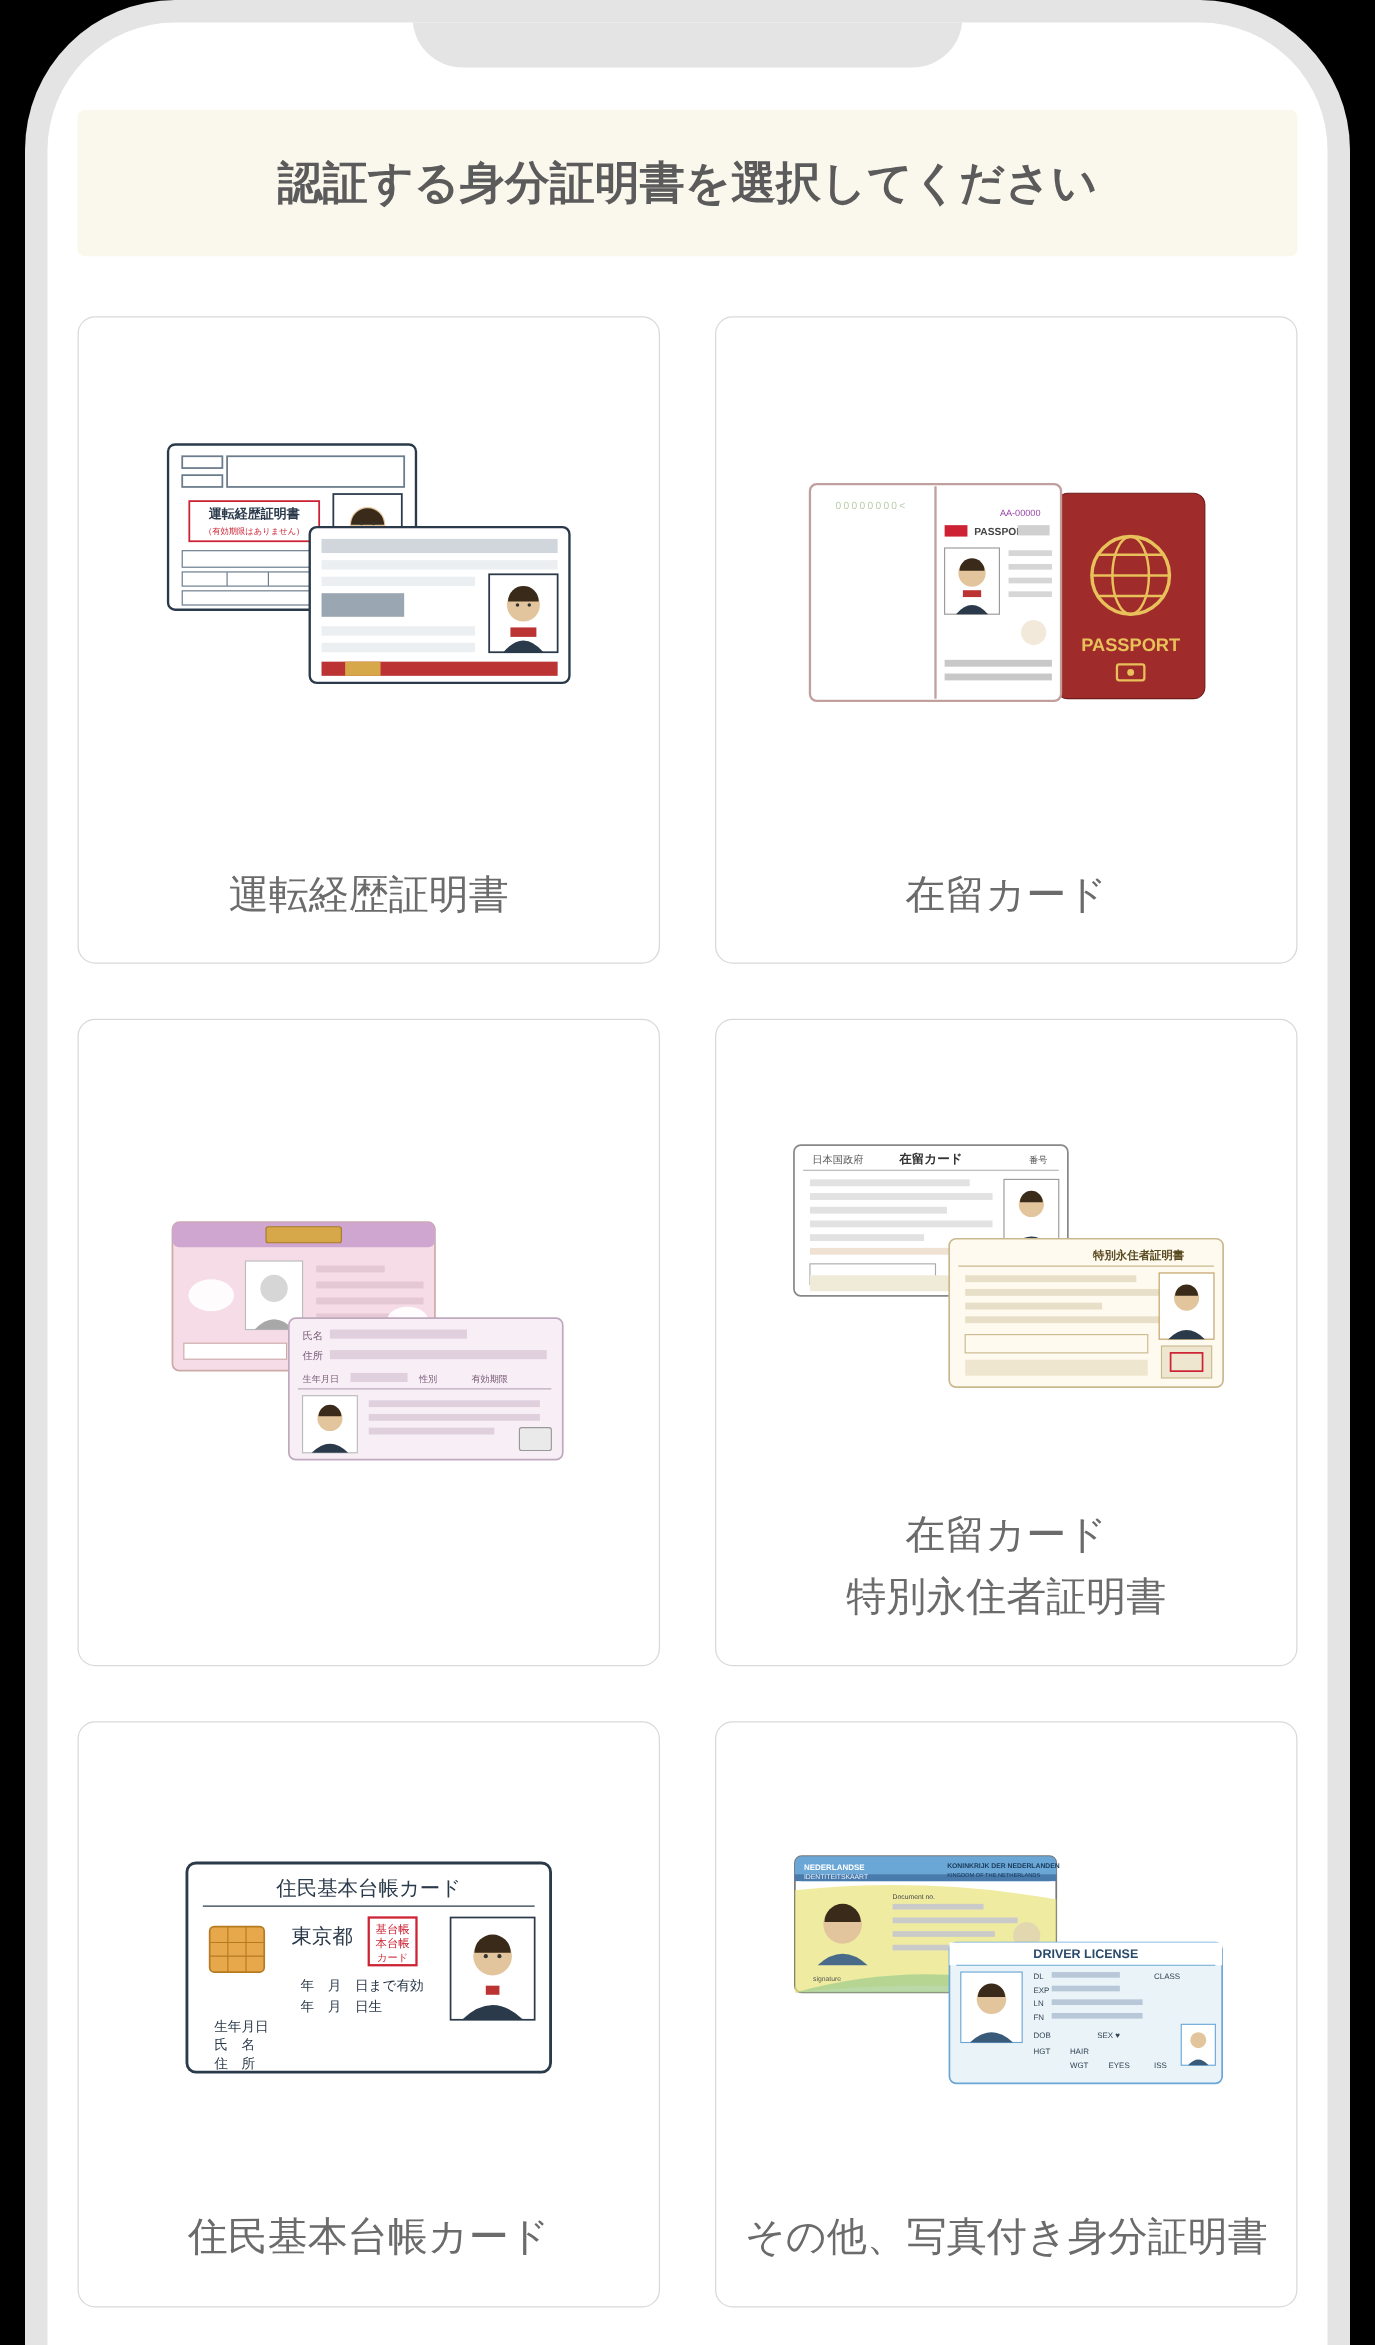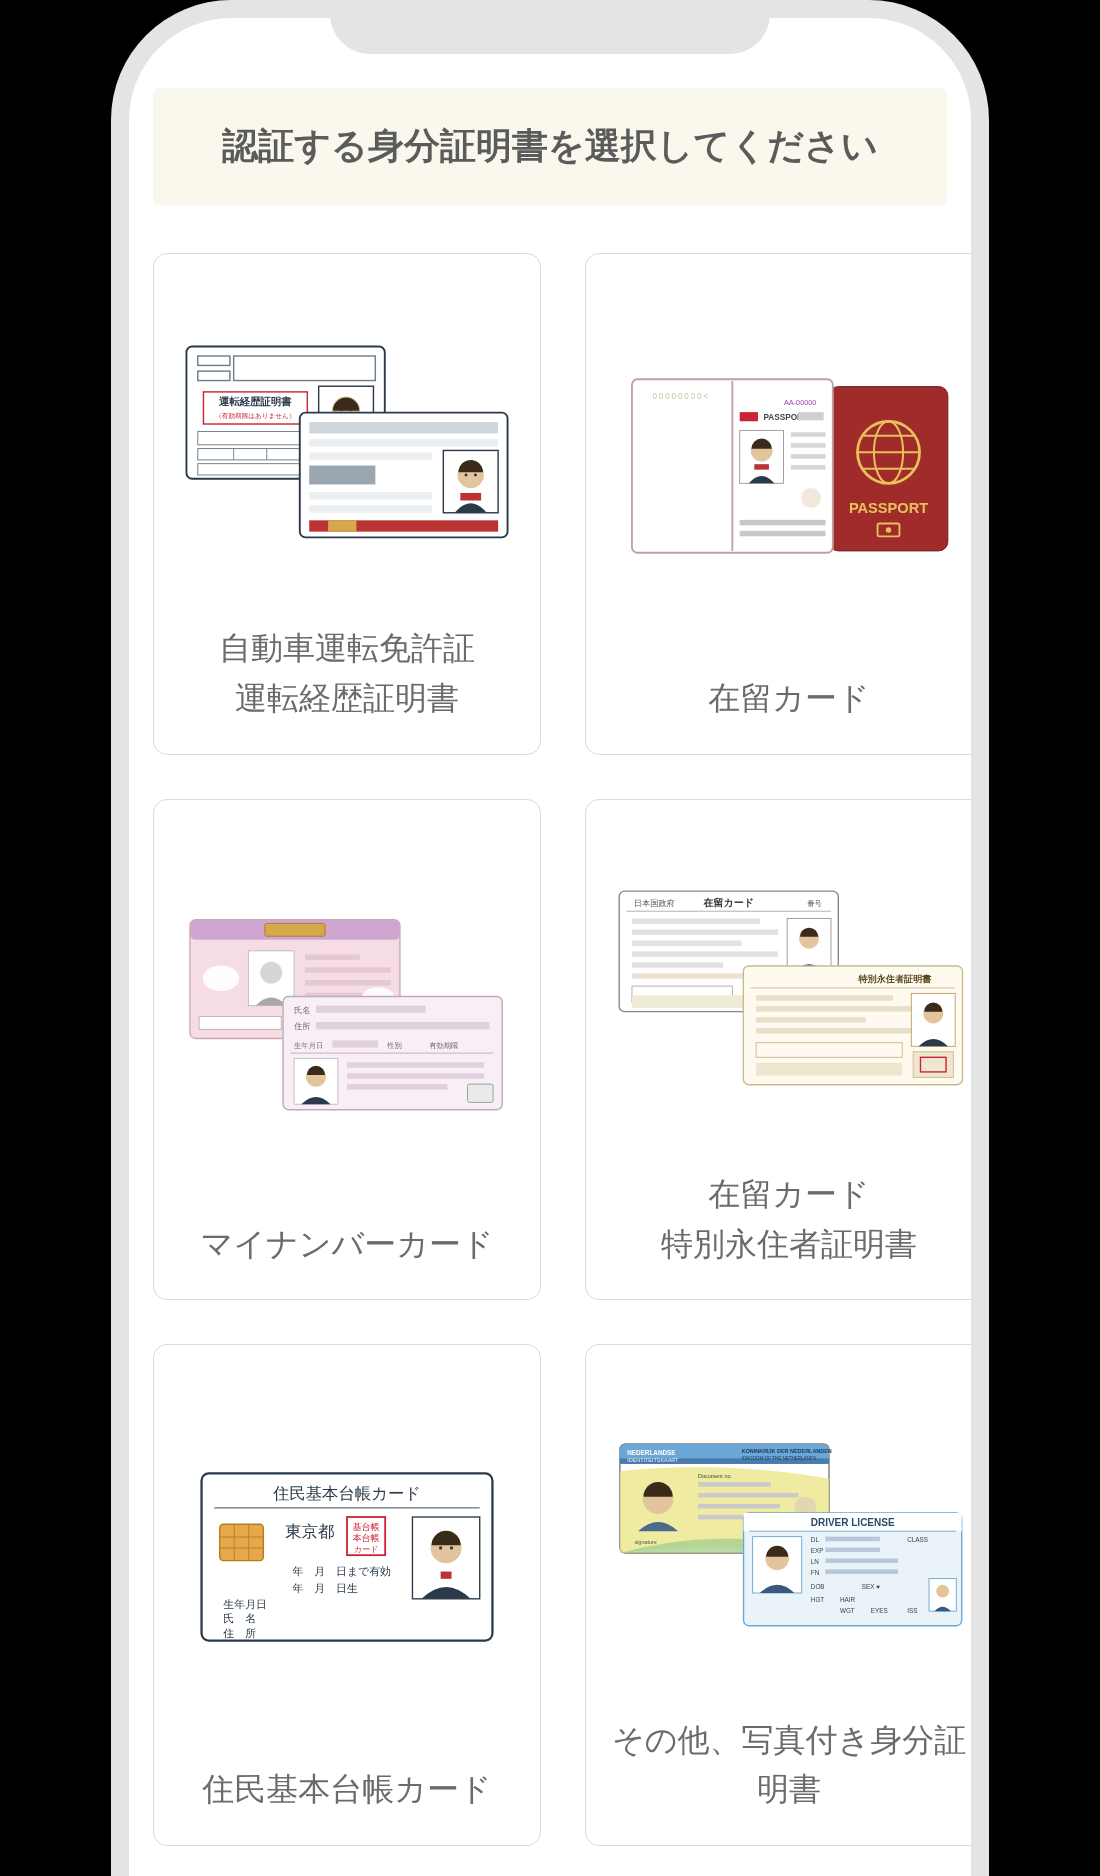--- a/index.html
+++ b/index.html
@@ -7,21 +7,21 @@
   body {
     background: #000;
     font-family: "Hiragino Sans", "Hiragino Kaku Gothic ProN", "Yu Gothic", Meiryo, sans-serif;
     display: flex;
     align-items: flex-start;
     justify-content: center;
   }
 
   
   .phone {
-    width: 878px;
+    width: 1060px;
     height: 1876px;
     background: #fff;
     border: 18px solid #e4e4e4;
     border-bottom: none;
     border-radius: 120px 120px 0 0;
     position: relative;
     overflow: hidden;
     margin-top: 0;
   }
   .notch {
@@ -162,21 +162,21 @@
               <rect x="300" y="165" width="22" height="8" fill="#b33"></rect>
               <rect x="140" y="164" width="130" height="8" fill="#eceff2"></rect>
               <rect x="140" y="178" width="130" height="8" fill="#eceff2"></rect>
 
               <rect x="140" y="194" width="200" height="12" fill="#b33"></rect>
               <rect x="160" y="194" width="30" height="12" fill="#d6a84a"></rect>
             </g>
           </svg>
         </div>
         <div class="label">
-          <span>自動車運転免許証</span><br>
+          <br>
           <span>運転経歴証明書</span>
         </div>
       </div>
 
       <div class="card">
         <div class="illus">
           <svg viewBox="0 0 380 230" width="350" height="210">
 
             <g>
               <rect x="234" y="28" width="130" height="180" rx="10" fill="#a02b2b" stroke="#6d1b1b" stroke-width="1"></rect>
@@ -265,23 +265,20 @@
               <path d="M146 184 a10 10 0 0 1 20 0" fill="#3a2a1a"></path>
               <path d="M140 216 q16 -16 32 0 h-32 z" fill="#2b3a4a"></path>
 
               <rect x="190" y="170" width="150" height="6" fill="#e0d0de"></rect>
               <rect x="190" y="182" width="150" height="6" fill="#e0d0de"></rect>
               <rect x="190" y="194" width="110" height="6" fill="#e0d0de"></rect>
 
               <rect x="322" y="194" width="28" height="20" rx="2" fill="#eaeaea" stroke="#999"></rect>
             </g>
           </svg>
-        </div>
-        <div class="label">
-          <span>マイナンバーカード</span>
         </div>
       </div>
 
       <div class="card">
         <div class="illus">
           <svg viewBox="0 0 400 230" width="370" height="210">
 
             <g>
               <rect x="14" y="10" width="240" height="132" rx="6" fill="#fff" stroke="#888" stroke-width="1.5"></rect>
               <text x="30" y="26" font-size="9" fill="#555">日本国政府</text>

